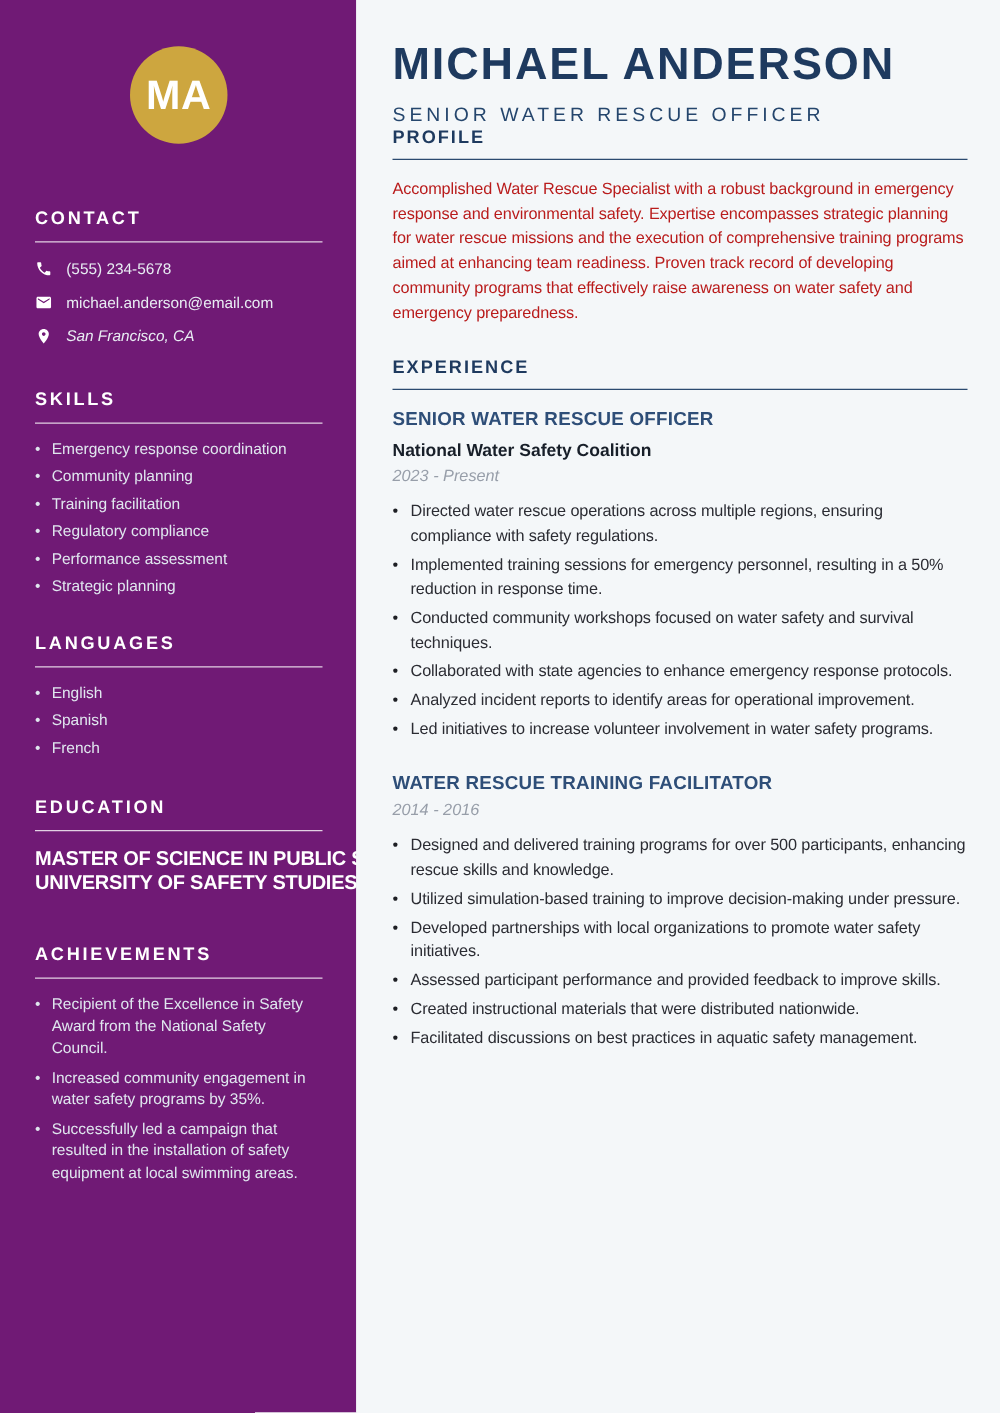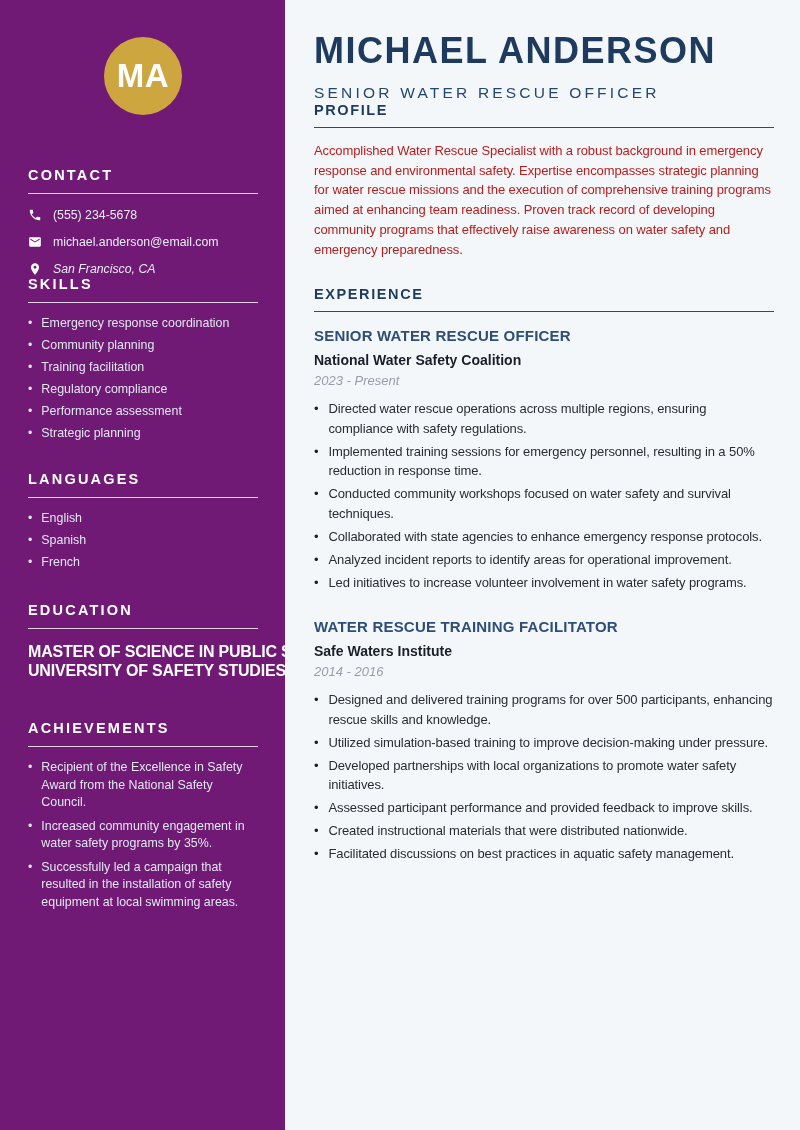--- a/index.html
+++ b/index.html
@@ -20,21 +20,21 @@
   }
   .avatar {
     width:78px; height:78px; border-radius:50%;
     background:#cda63f;
     margin:0 auto;
     display:flex; align-items:center; justify-content:center;
   }
   .avatar span {
     color:#ffffff; font-size:33px; font-weight:700; letter-spacing:0.5px;
   }
-  .side-section { }
+  .side-section { margin-top:36px; }
   .side-section.contact { margin-top:52px; }
   .side-section.languages { margin-top:30px; }
   .side-section.education { margin-top:32px; }
   .side-section.achievements { margin-top:40px; }
   .side-title {
     color:#ffffff; font-size:14.5px; font-weight:700; letter-spacing:2.2px;
   }
   .side-rule {
     height:1px; background:rgba(255,255,255,0.8); margin-top:10px;
   }
@@ -282,21 +282,20 @@
 
               <li>
               <span class="dot">•</span>
               <span>Led initiatives to increase volunteer involvement in water safety programs.</span>
             </li>
             </ul>
         </article>
 
         <article class="job">
           <h3 class="job-role">WATER RESCUE TRAINING FACILITATOR</h3>
-          <div class="job-company">Safe Waters Institute</div>
           <div class="job-dates">2014 - 2016</div>
           <ul class="job-bullets">
 
               <li>
               <span class="dot">•</span>
               <span>Designed and delivered training programs for over 500 participants, enhancing rescue skills and knowledge.</span>
             </li>
 
               <li>
               <span class="dot">•</span>

